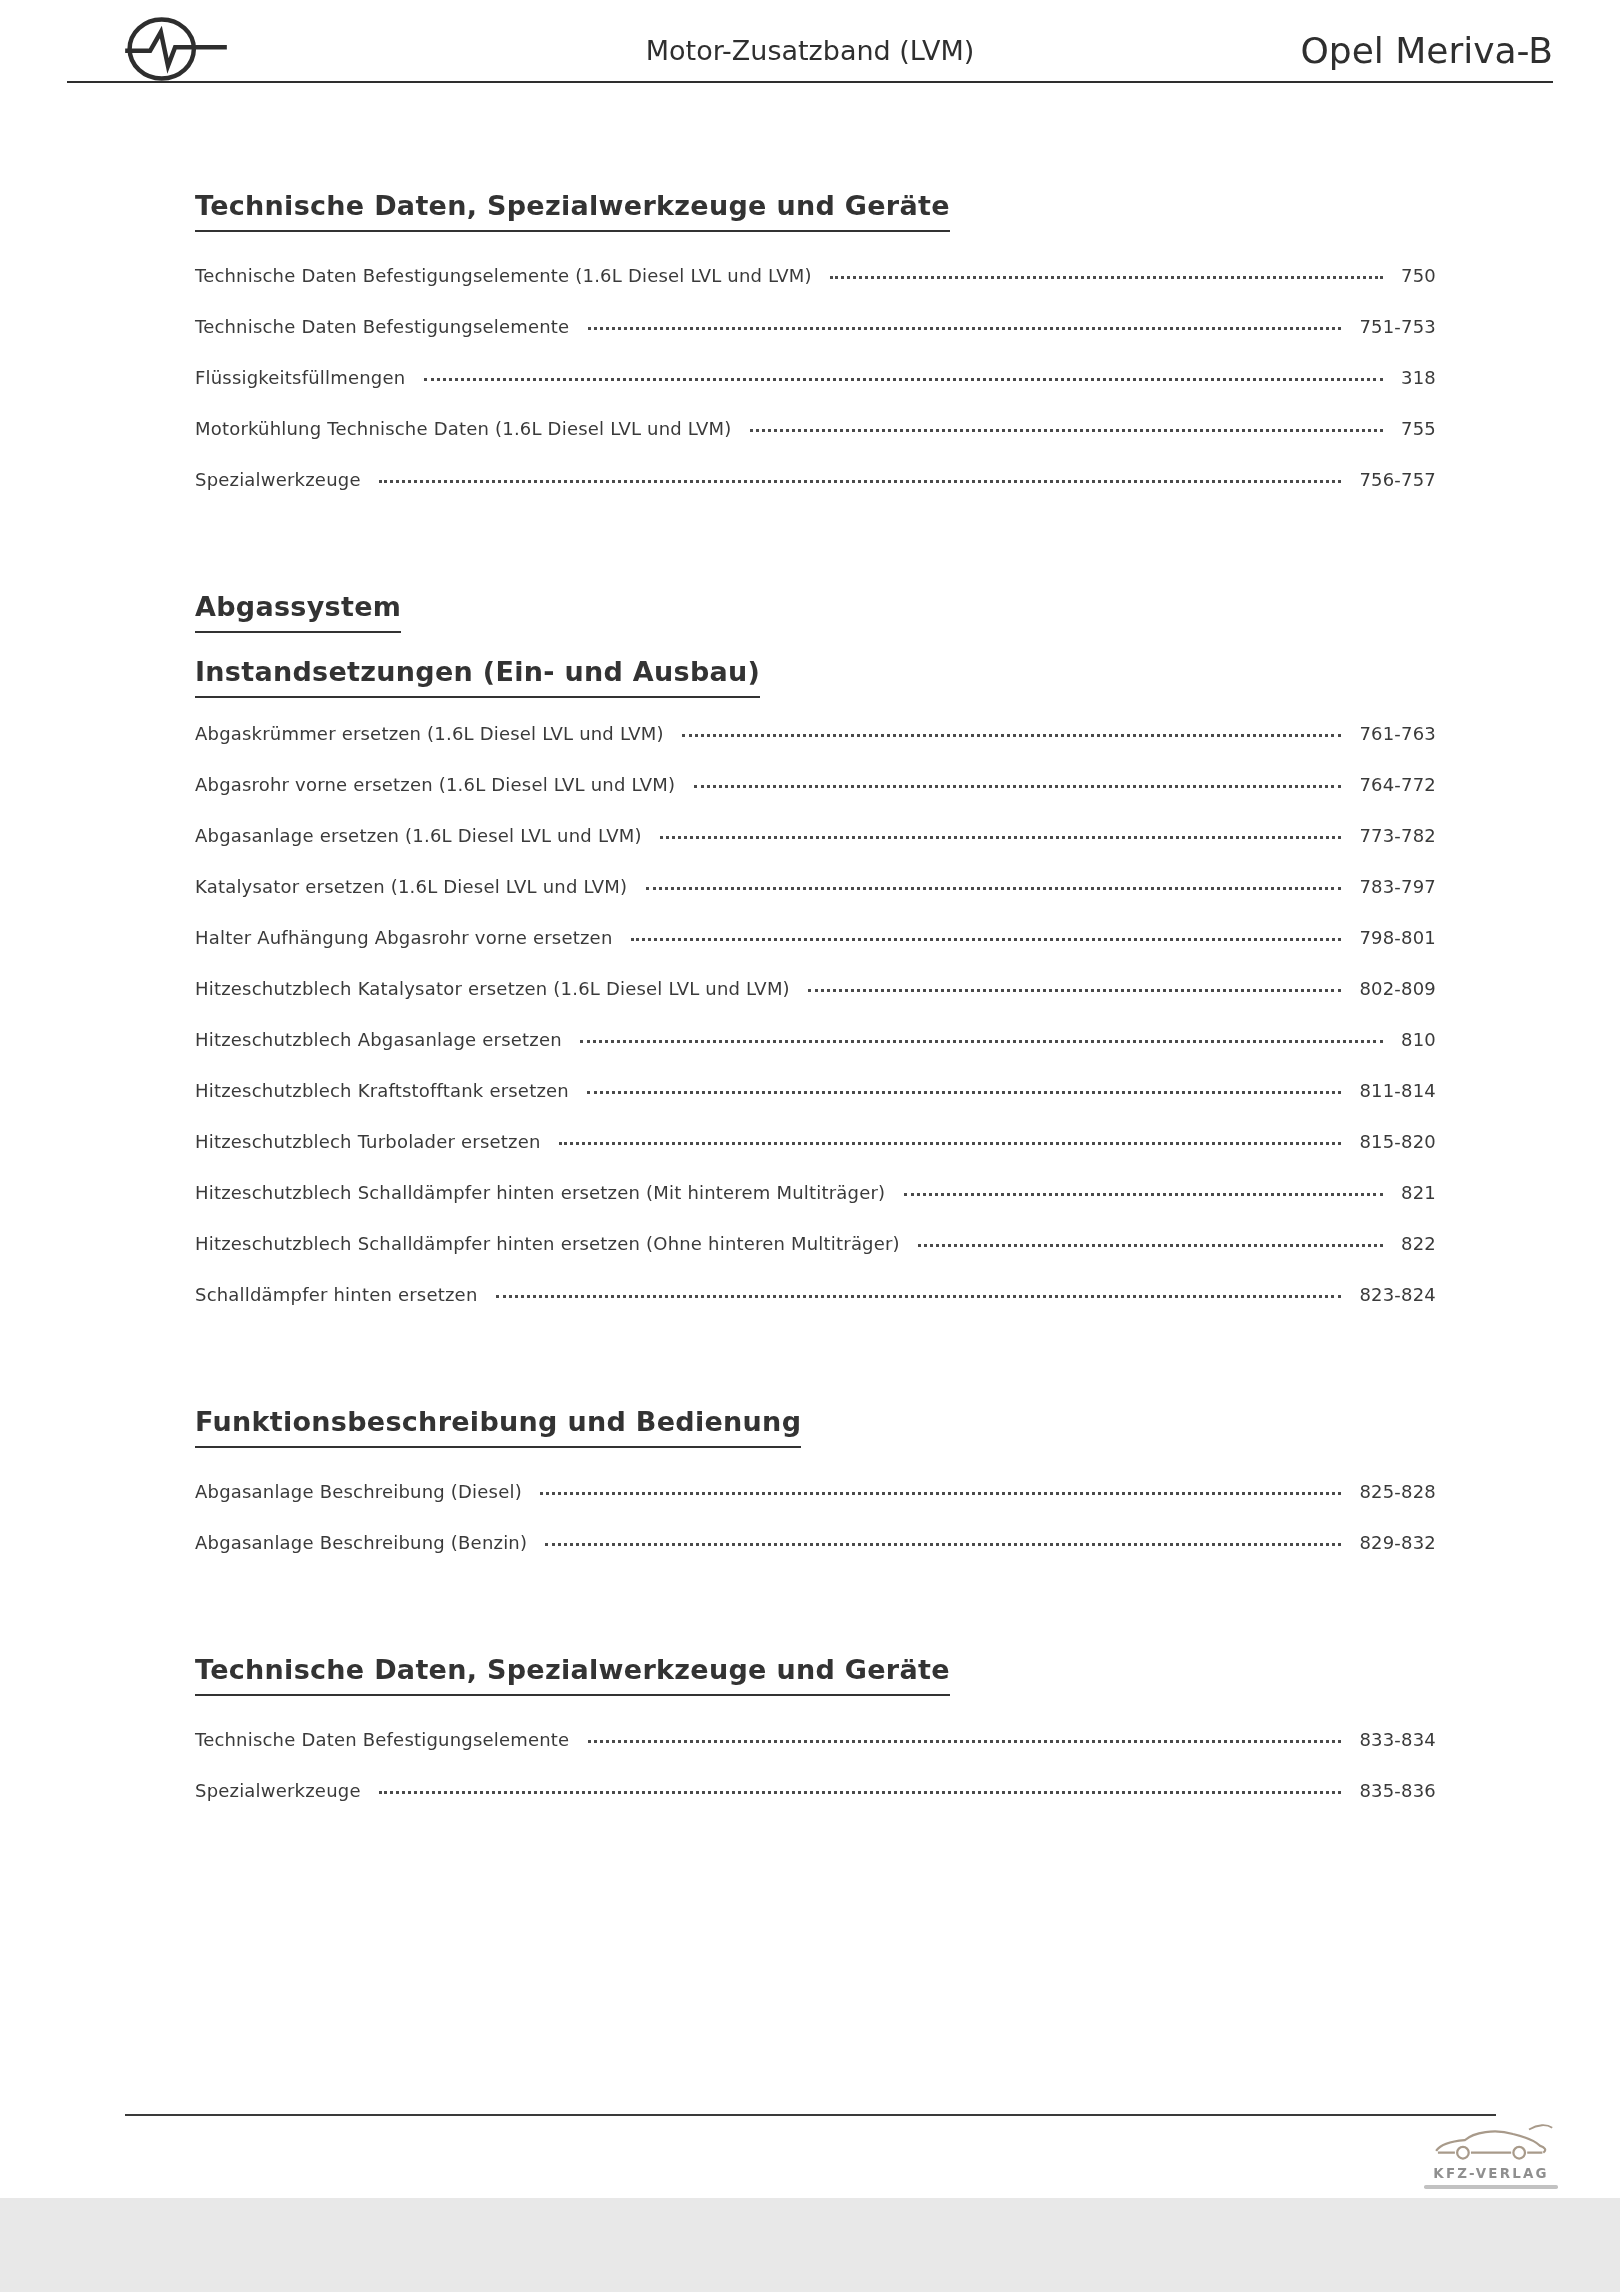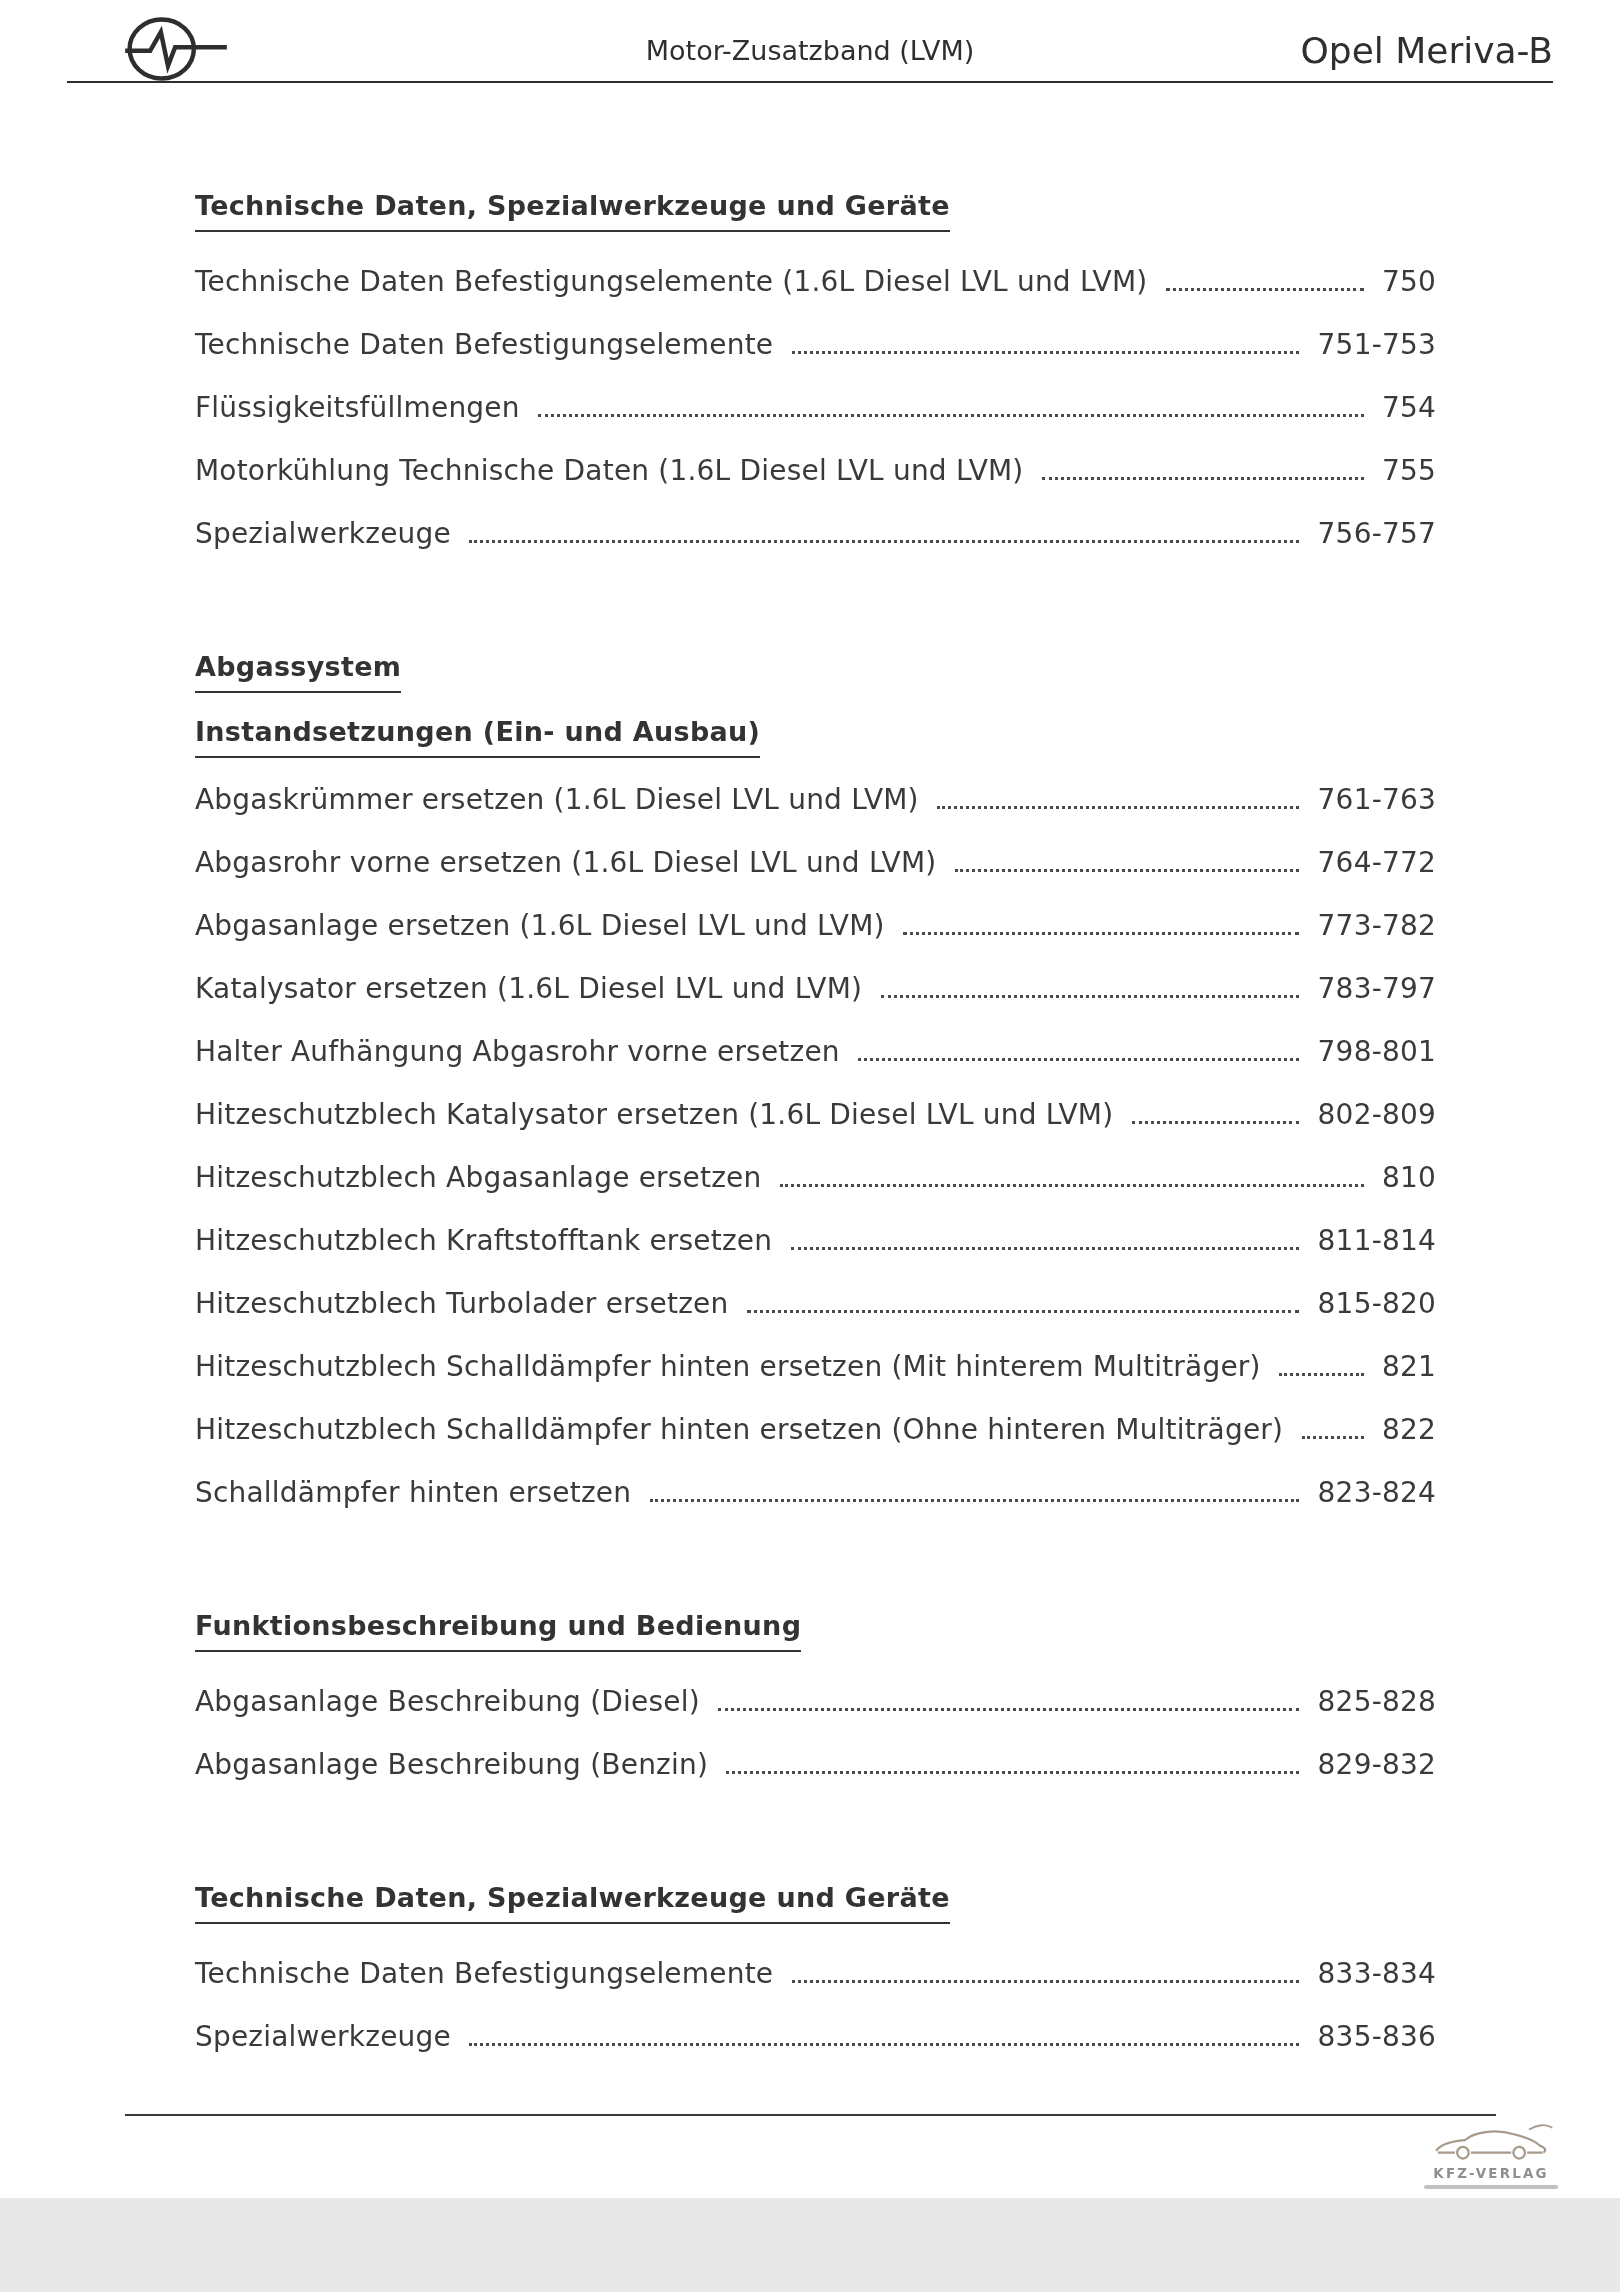--- a/index.html
+++ b/index.html
@@ -58,21 +58,21 @@
   .toc-subheading { margin-top: 23px; margin-bottom: 10.7px; }
   .toc-heading .u, .toc-subheading .u {
     display: inline-block;
     border-bottom: 2.7px solid #333333;
     padding-bottom: 9px;
   }
 
   .toc-row {
     display: flex;
     align-items: center;
-    font-size: 28px;
+    font-size: 18px;
     padding: 15px 0;
     letter-spacing: 0.2px;
     gap: 12px;
   }
   .toc-title { white-space: nowrap; flex: 0 0 auto; }
   .leader {
     flex: 1 1 auto;
     min-width: 27px;
     align-self: flex-end;
     border-bottom: 3.1px dotted #4a4a4a;
@@ -140,21 +140,21 @@
 
   <div class="toc-row">
     <span class="toc-title">Technische Daten Befestigungselemente</span>
     <span class="leader"></span>
     <span class="toc-pages">751-753</span>
   </div>
 
   <div class="toc-row">
     <span class="toc-title">Flüssigkeitsfüllmengen</span>
     <span class="leader"></span>
-    <span class="toc-pages">754</span>
+    <span class="toc-pages">318</span>
   </div>
 
   <div class="toc-row">
     <span class="toc-title">Motorkühlung Technische Daten (1.6L Diesel LVL und LVM)</span>
     <span class="leader"></span>
     <span class="toc-pages">755</span>
   </div>
 
   <div class="toc-row">
     <span class="toc-title">Spezialwerkzeuge</span>

